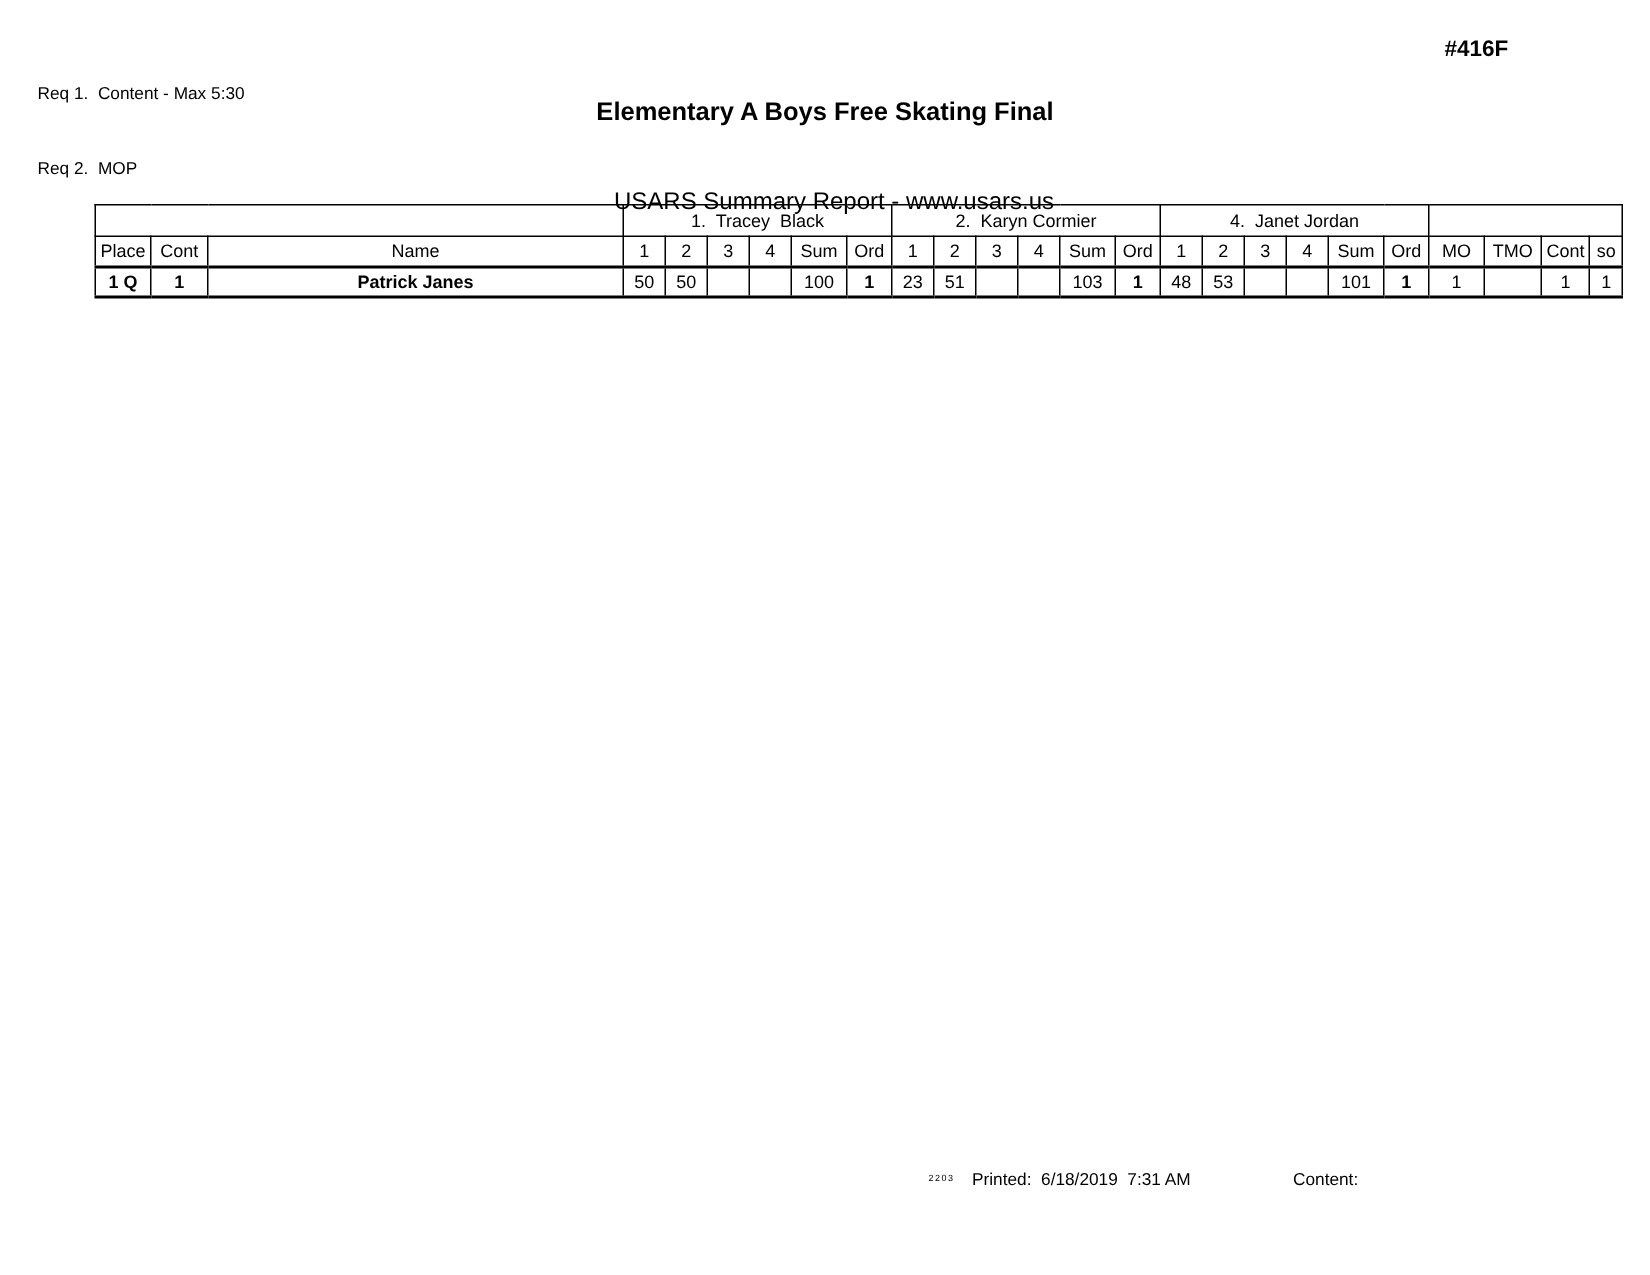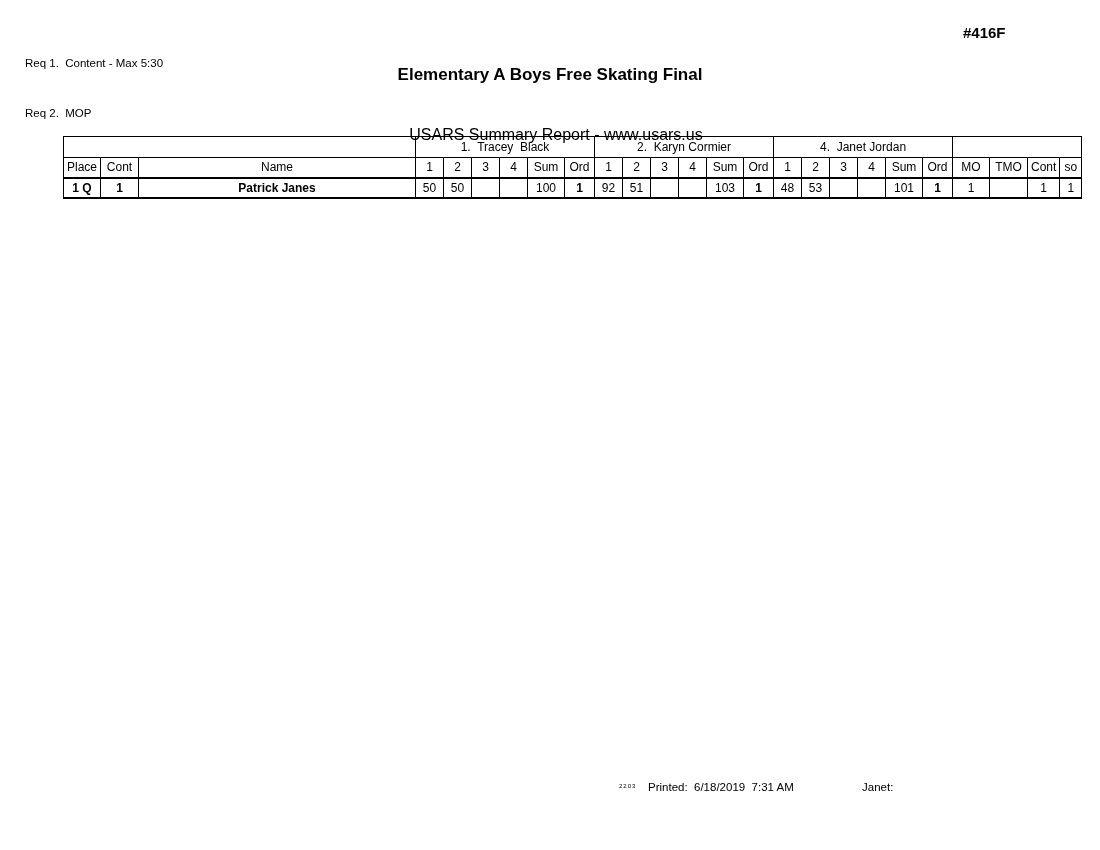--- a/index.html
+++ b/index.html
@@ -177,21 +177,21 @@
     <td class="bold">1</td>
     <td class="name-col bold">Patrick Janes</td>
 
     <td class="score">50</td>
     <td class="score">50</td>
     <td class="score"></td>
     <td class="score"></td>
     <td class="sum">100</td>
     <td class="ord bold">1</td>
 
-    <td class="score">92</td>
+    <td class="score">23</td>
     <td class="score">51</td>
     <td class="score"></td>
     <td class="score"></td>
     <td class="sum">103</td>
     <td class="ord bold">1</td>
 
     <td class="score">48</td>
     <td class="score">53</td>
     <td class="score"></td>
     <td class="score"></td>
@@ -201,13 +201,13 @@
     <td>1</td>
     <td></td>
     <td>1</td>
     <td>1</td>
   </tr>
 </tbody>
   </table>
 
 <div class="footer-version">2203</div>
 <div class="footer-printed">Printed:  6/18/2019  7:31 AM</div>
-<div class="footer-scorer">Janet:</div>
+<div class="footer-scorer">Content:</div>
 
 </body></html>

